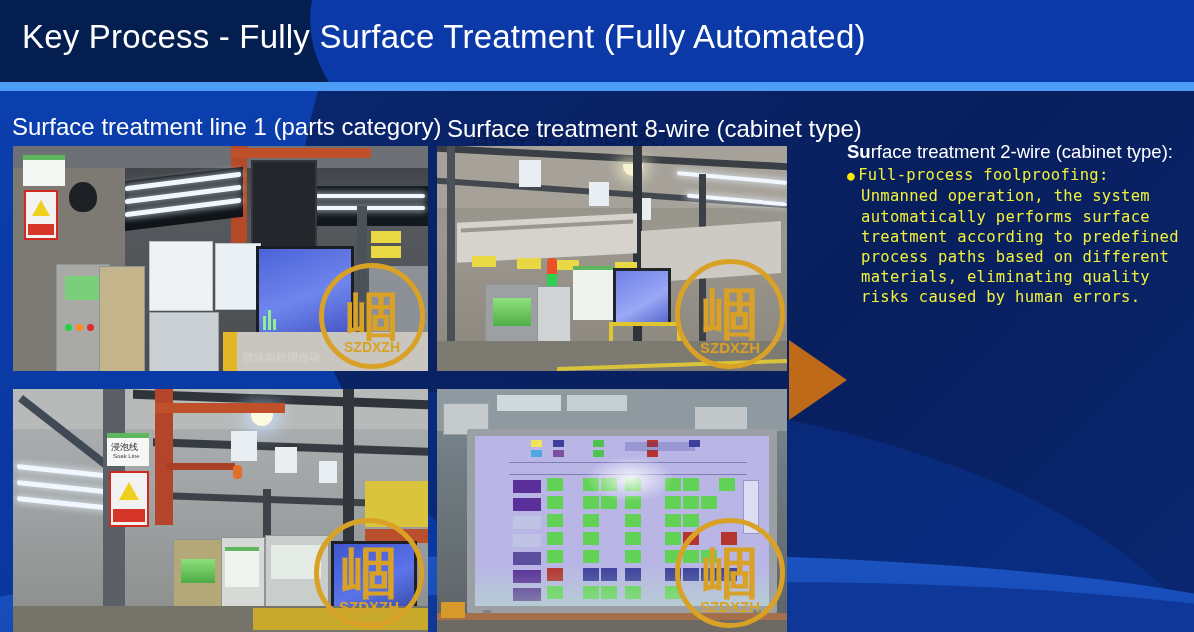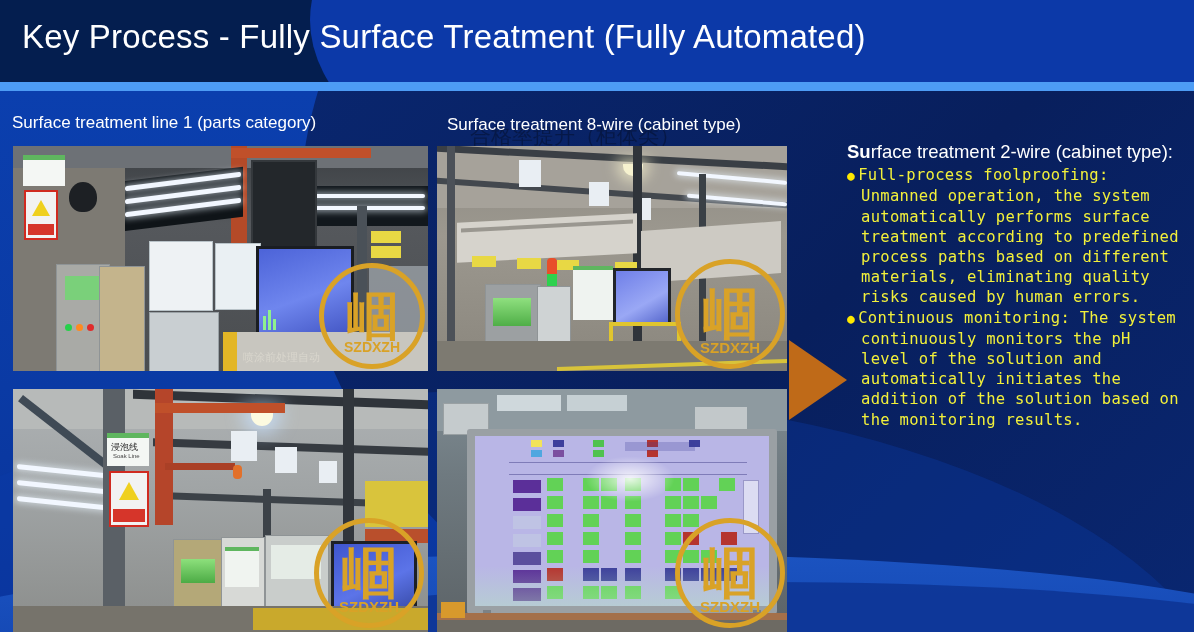--- a/index.html
+++ b/index.html
@@ -26,21 +26,21 @@
     border-radius:52% 48% 46% 54%/50%;
     background:linear-gradient(135deg,#0a2a78 0%,#081f5d 45%,#0b2f86 100%);}
   .body-darkcurve2{position:absolute;left:-260px;top:300px;width:1500px;height:700px;
     border-radius:50%;background:rgba(12,60,170,.35);}
   .bottom-wave{position:absolute;left:-120px;bottom:-112px;width:1450px;height:190px;
     border-radius:50%;background:linear-gradient(180deg,#1c55c4 0%,#0e3da6 100%);opacity:.95;}
   .bottom-wave2{position:absolute;left:120px;bottom:-130px;width:1300px;height:180px;
     border-radius:50%;background:#0d3596;opacity:.9;}
 
   
-  .cap{position:absolute;color:#ffffff;font-size:17px;white-space:nowrap;z-index:6;}
+  .cap{position:absolute;color:#ffffff;font-size:24px;white-space:nowrap;z-index:6;}
   .cap-ghost{position:absolute;color:rgba(0,0,0,.30);font-size:21px;white-space:nowrap;z-index:5;}
 
   
   .photo{position:absolute;overflow:hidden;background:#1a1c20;z-index:6;}
   .ph-sky{position:absolute;inset:0;}
 
   
   .roofbeam{position:absolute;background:#2e3338;}
   .win{position:absolute;background:#e9eef3;}
   .tube{position:absolute;background:#f2f7ff;border-radius:2px;box-shadow:0 0 6px 2px rgba(235,245,255,.55);}
@@ -376,17 +376,16 @@
       <div class="wmtext" style="bottom:8px;font-size:15px;">SZDXZH</div>
     </div>
   </div>
 
   <div class="arrow" style="left:789px;top:340px;"></div>
 
   <div class="txtpanel">
     <div class="txt-head"><b>Su</b><span>rface treatment 2-wire (cabinet type):</span></div>
     <ul class="bullets">
       <li>Full-process foolproofing: Unmanned operation, the system automatically performs surface treatment according to predefined process paths based on different materials, eliminating quality risks caused by human errors.</li>
-      <li>Continuous monitoring: The system continuously monitors the pH level of the solution and automatically initiates the addition of the solution based on the monitoring results.</li>
     </ul>
   </div>
 
 </div>
 
 </body></html>

